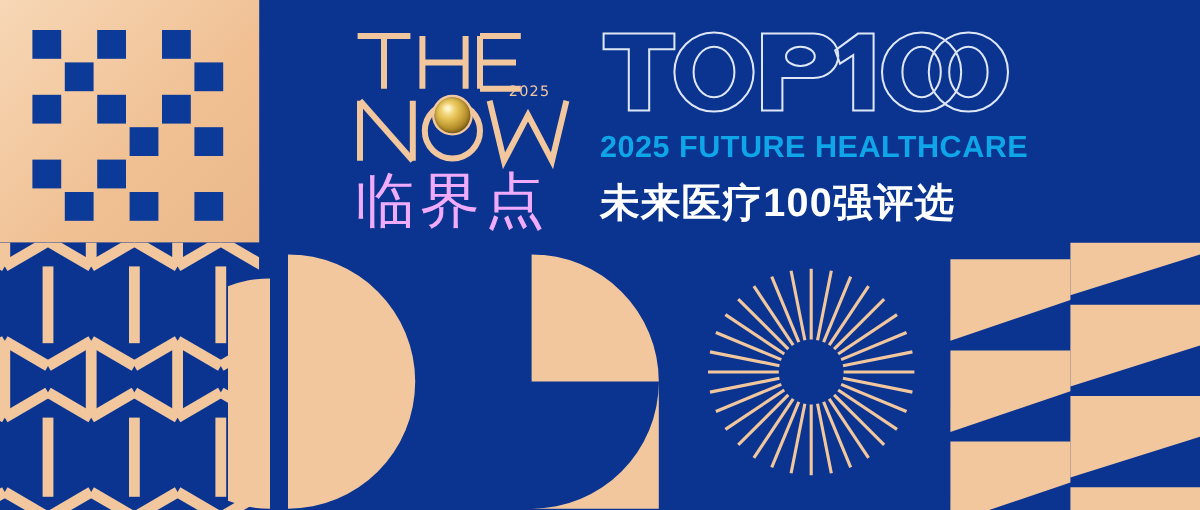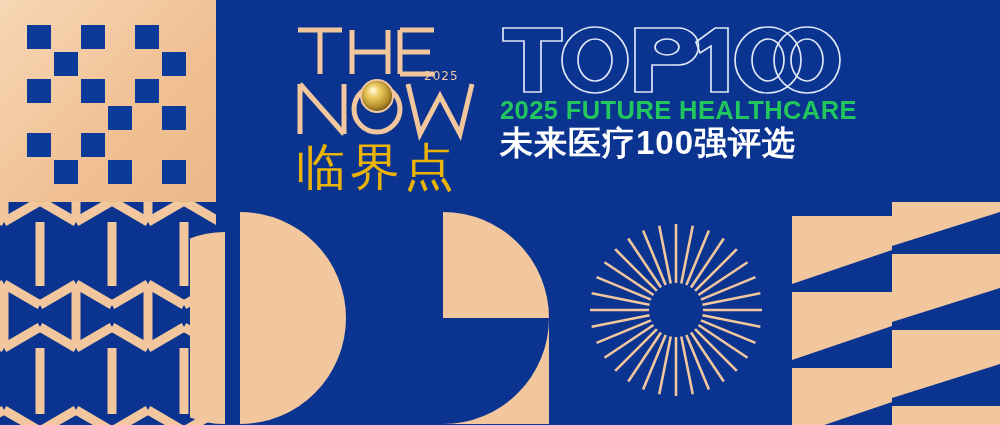--- a/index.html
+++ b/index.html
@@ -65,21 +65,21 @@
     left: 128px; top: 6px;
     color: #f2c79e;
     font-size: 12px;
     letter-spacing: 1px;
     font-family: "DejaVu Sans", sans-serif;
     margin-top: 41px;
   }
   #cn-lingjiedian {
     position: absolute;
     left: 0px; top: 116px;
-    color: #eab308;
+    color: #f0abfc;
     font-size: 50px;
     letter-spacing: 4px;
     font-weight: 300;
     line-height: 58px;
     white-space: nowrap;
   }
 
   
   #gold-orb {
     position: absolute;
@@ -100,35 +100,35 @@
     border-radius: 50%;
     background: radial-gradient(ellipse at center, rgba(255,250,220,0.85), rgba(255,250,220,0) 70%);
   }
 
   
   #headline {
     left: 500px; top: 22px; width: 400px;
   }
   #top100-wrap { position: relative; height: 74px; }
   #subtitle-en {
-    color: #22c55e;
+    color: #0ea5e9;
     font-size: 25.5px;
     font-weight: bold;
     letter-spacing: 0.4px;
     line-height: 25px;
-    margin-top: 2px;
+    margin-top: 15px;
     white-space: nowrap;
   }
   #subtitle-cn {
     color: #ffffff;
     font-size: 33px;
     font-weight: bold;
     letter-spacing: 1px;
     line-height: 40px;
-    margin-top: 0;
+    margin-top: 13px;
     white-space: nowrap;
   }
 </style>
 </head>
 <body>
 
 <div id="poster">
 
   <div class="layer" id="checker-block">
     <div class="bg"></div>

